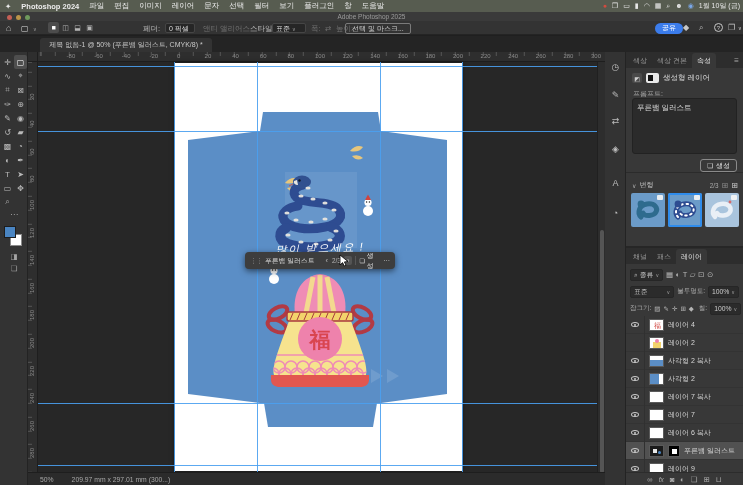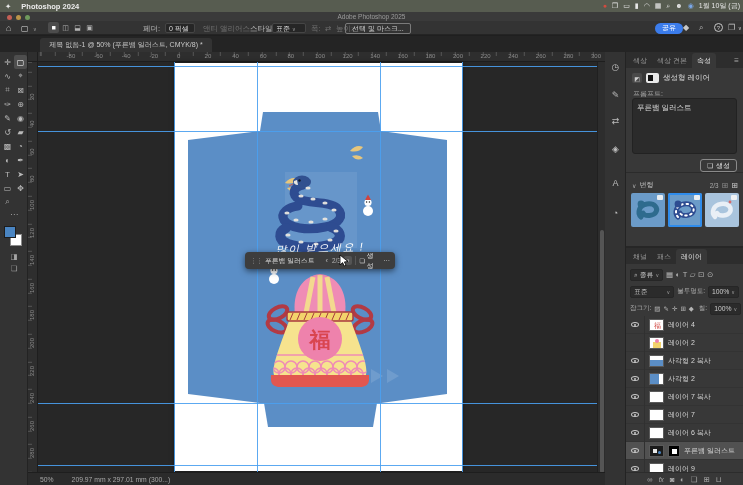--- a/index.html
+++ b/index.html
@@ -131,20 +131,33 @@
   #status { position:absolute; left:28px; top:472px; width:577px; height:13px; background:#2b2b2b;
     border-top:1px solid #1e1e1e; display:flex; align-items:center; font-size:6.8px; color:#a8a8a8; }
   #status .z { margin-left:12px; } #status .ds { margin-left:18px; }
 </style>
 </head>
 <body>
 
 <div id="menubar">
   <span class="mi">✦</span>
   <span class="mi appname">Photoshop 2024</span>
+  <span id="menu-items" style="display:flex;">
+      <span class="mi">파일</span>
+      <span class="mi">편집</span>
+      <span class="mi">이미지</span>
+      <span class="mi">레이어</span>
+      <span class="mi">문자</span>
+      <span class="mi">선택</span>
+      <span class="mi">필터</span>
+      <span class="mi">보기</span>
+      <span class="mi">플러그인</span>
+      <span class="mi">창</span>
+      <span class="mi">도움말</span>
+    </span>
   <span id="mac-status">
     <span id="mac-status-icons" style="display:flex;gap:5px;">
         <span class="sic" style="color: rgb(210, 75, 63);">●</span>
         <span class="sic" style="color: rgb(232, 232, 232);">❐</span>
         <span class="sic" style="color: rgb(232, 232, 232);">▭</span>
         <span class="sic" style="color: rgb(232, 232, 232);">▮</span>
         <span class="sic" style="color: rgb(232, 232, 232);">◠</span>
         <span class="sic" style="color: rgb(232, 232, 232);">▦</span>
         <span class="sic" style="color: rgb(232, 232, 232);">⌕</span>
         <span class="sic" style="color: rgb(232, 232, 232);">☻</span>

